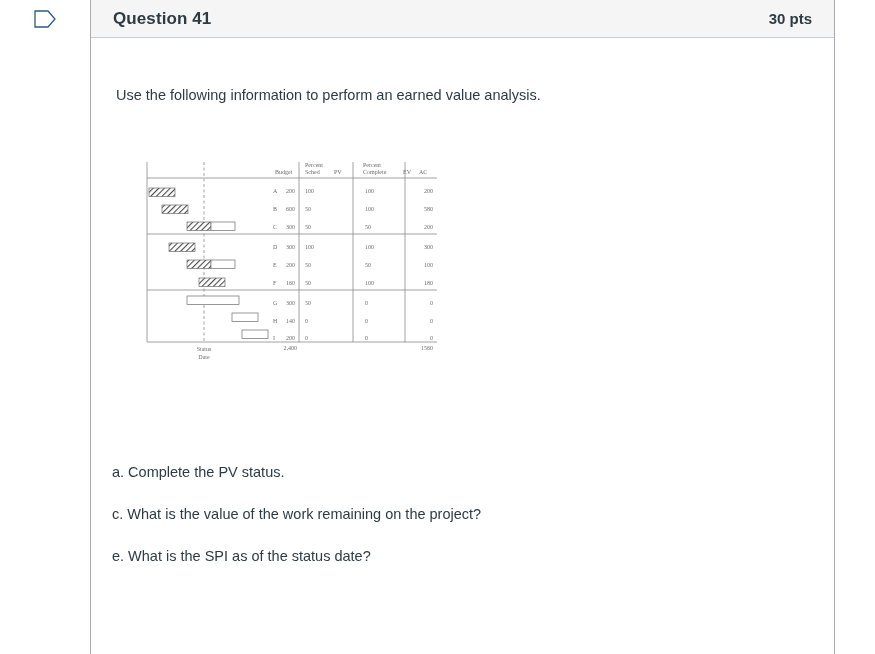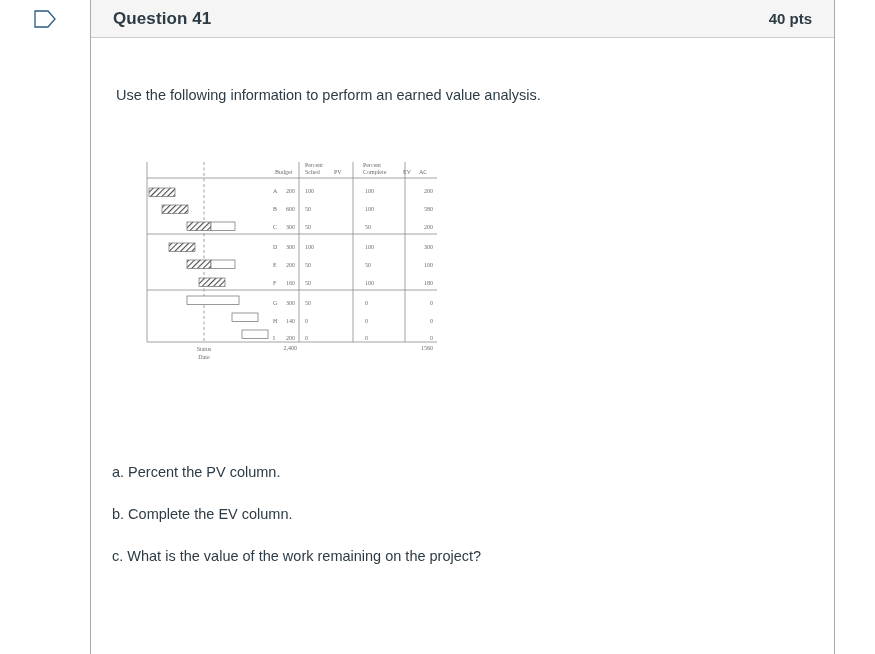--- a/index.html
+++ b/index.html
@@ -111,21 +111,21 @@
     <svg viewBox="0 0 22 18" width="22" height="18" aria-hidden="true">
       <path d="M1 1 H14 L21 9 L14 17 H1 Z" fill="none" stroke="#2b5b84" stroke-width="1.3"></path>
     </svg>
   </span>
 </div>
 
 <div class="q-card">
 
   <div class="q-header">
     <span class="q-title">Question 41</span>
-    <span class="q-pts">40 pts</span>
+    <span class="q-pts">30 pts</span>
   </div>
 
   <div class="q-body">
 
     <div class="q-intro">Use the following information to perform an earned value analysis.</div>
 
     <div class="figure">
       <svg id="ev-svg" viewBox="0 0 300 200" width="300" height="200">
         <defs>
           <pattern id="hatch" patternUnits="userSpaceOnUse" width="4" height="4" patternTransform="rotate(45)">
@@ -213,19 +213,19 @@
             <text x="292" y="180" font-size="6" text-anchor="end">0</text>
             <text x="156" y="190" font-size="6" text-anchor="end">2,400</text>
             <text x="292" y="190" font-size="6" text-anchor="end">1560</text>
             <text x="63" y="191" font-size="6" text-anchor="middle">Status</text>
             <text x="63" y="198.5" font-size="6" text-anchor="middle">Date</text>
           </g>
       </svg>
     </div>
 
     <div class="sub-list">
-      <div class="sub-item">a. Percent the PV column.</div>
-      <div class="sub-item">b. Complete the EV column.</div>
+      <div class="sub-item">a. Complete the PV status.</div>
       <div class="sub-item">c. What is the value of the work remaining on the project?</div>
+      <div class="sub-item">e. What is the SPI as of the status date?</div>
     </div>
 
   </div>
 </div>
 
 </body></html>

